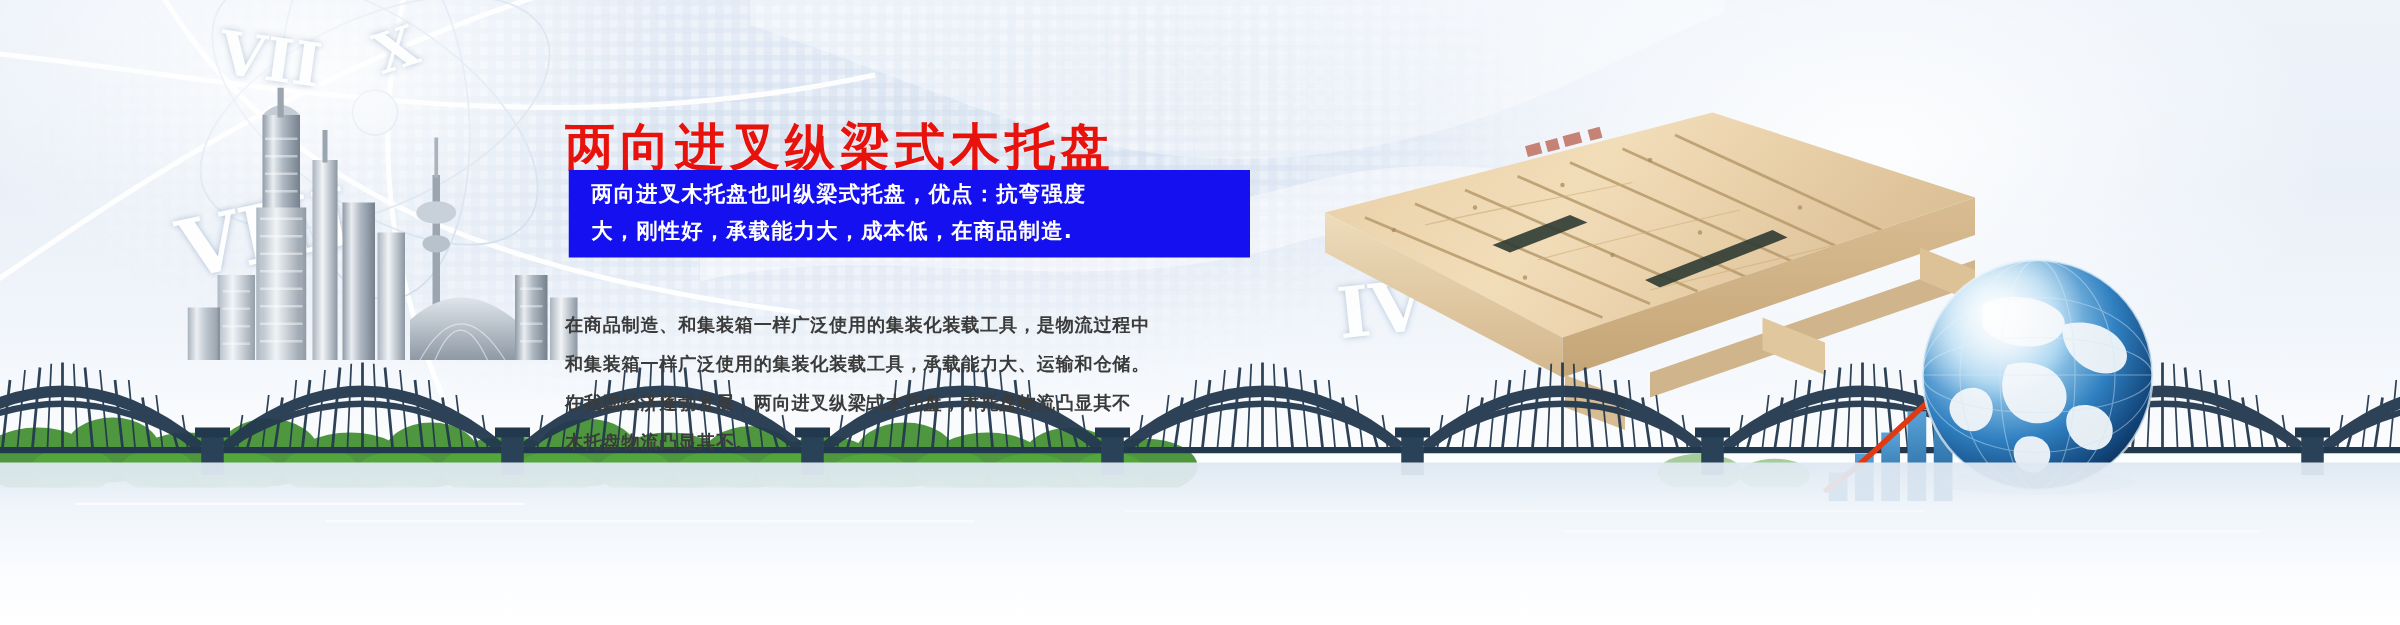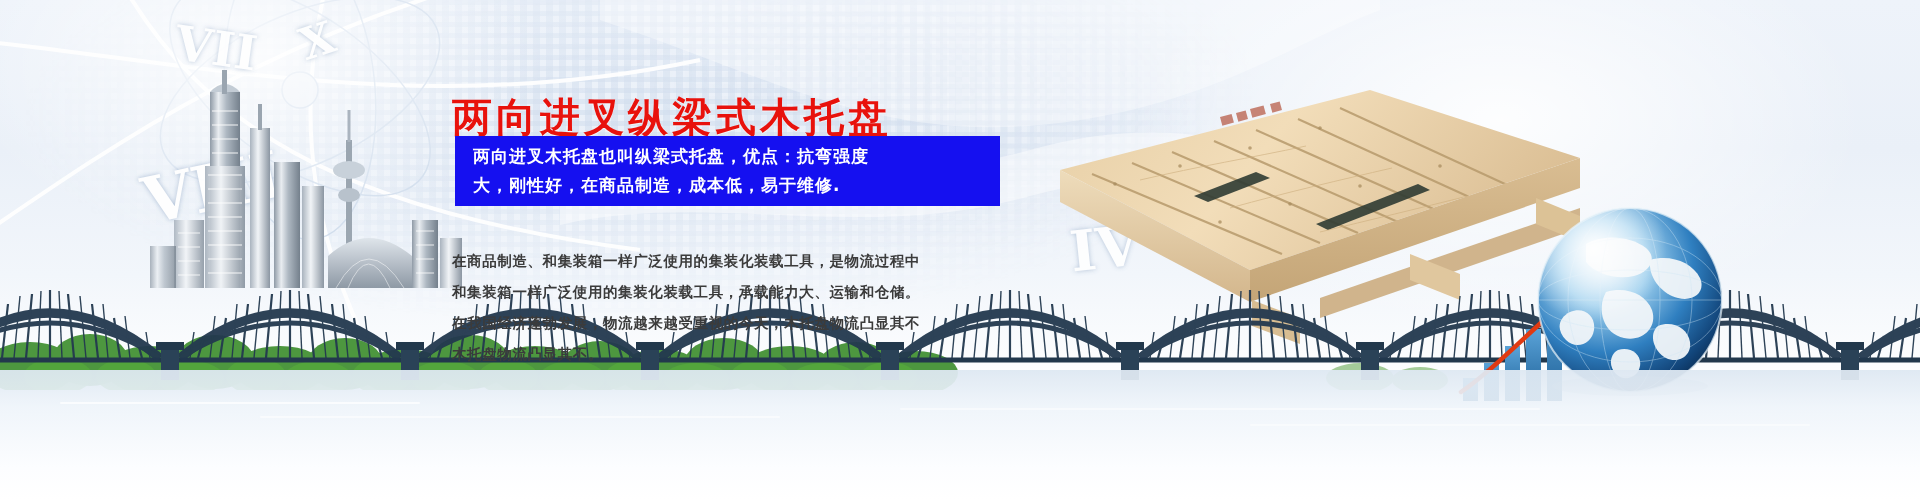--- a/index.html
+++ b/index.html
@@ -434,23 +434,23 @@
   <div id="water"></div>
   <div class="water-streak" style="left:60px;bottom:96px;width:360px;opacity:.8;"></div>
   <div class="water-streak" style="left:260px;bottom:82px;width:520px;opacity:.6;"></div>
   <div class="water-streak" style="left:900px;bottom:90px;width:640px;opacity:.55;"></div>
   <div class="water-streak" style="left:1250px;bottom:74px;width:560px;opacity:.5;"></div>
 
   <div id="headline">两向进叉纵梁式木托盘</div>
 
   <div id="blue-box">
     <div class="bline">两向进叉木托盘也叫纵梁式托盘，优点：抗弯强度</div>
-    <div class="bline">大，刚性好，在商品制造，成本低，易于维修.</div>
+    <div class="bline">大，刚性好，承载能力大，成本低，在商品制造.</div>
   </div>
 
   <div id="para">
     <div class="pline">在商品制造、和集装箱一样广泛使用的集装化装载工具，是物流过程中</div>
     <div class="pline">和集装箱一样广泛使用的集装化装载工具，承载能力大、运输和仓储。</div>
-    <div class="pline">在我国经济蓬勃发展，物流越来越受重视的今天，木托盘物流凸显其不</div>
+    <div class="pline">在我国经济蓬勃发展，两向进叉纵梁式木托盘，木托盘物流凸显其不</div>
     <div class="pline">木托盘物流凸显其不。</div>
   </div>
 
 </div>
 
 </body></html>

